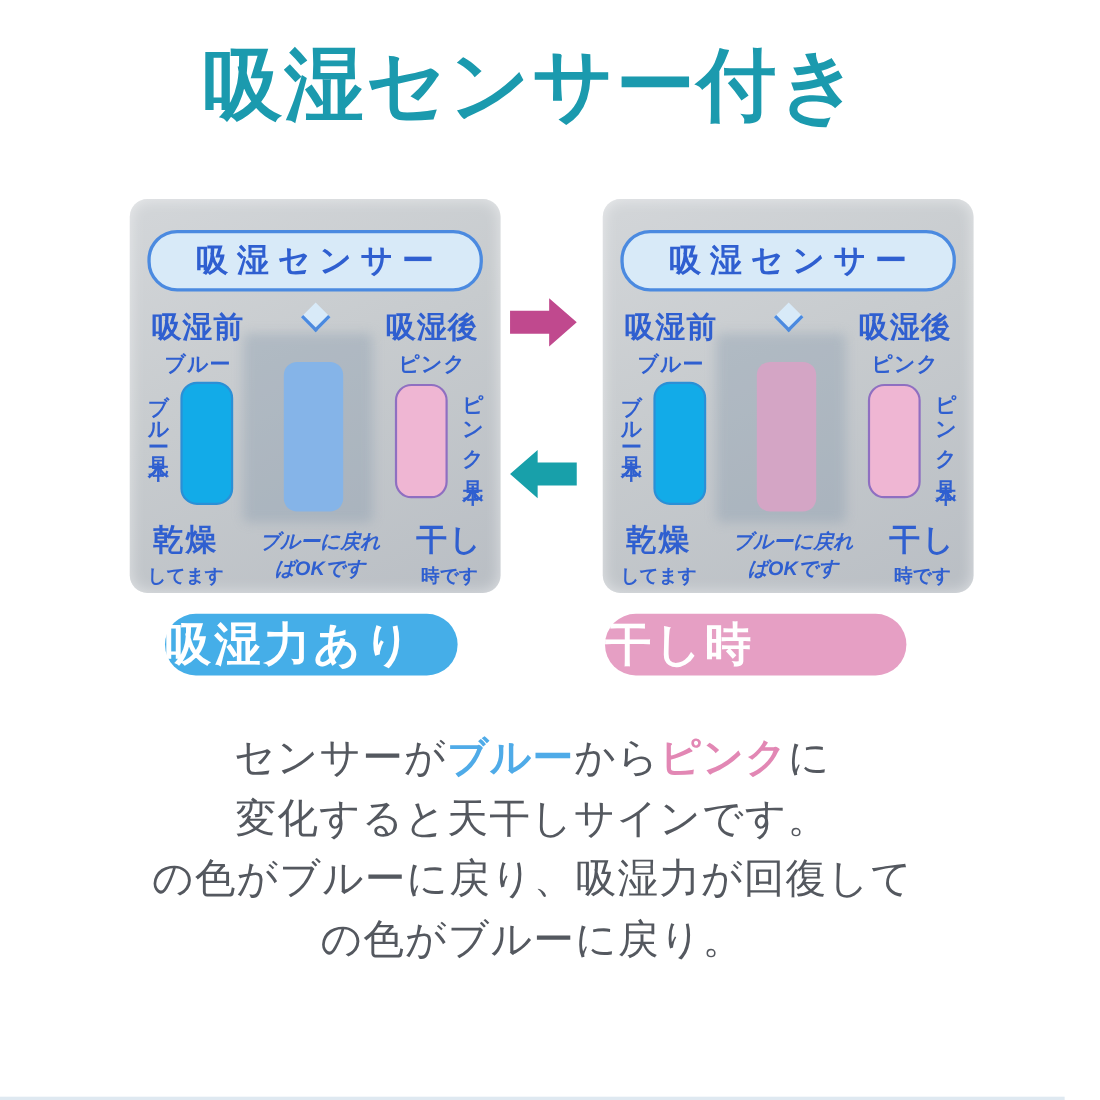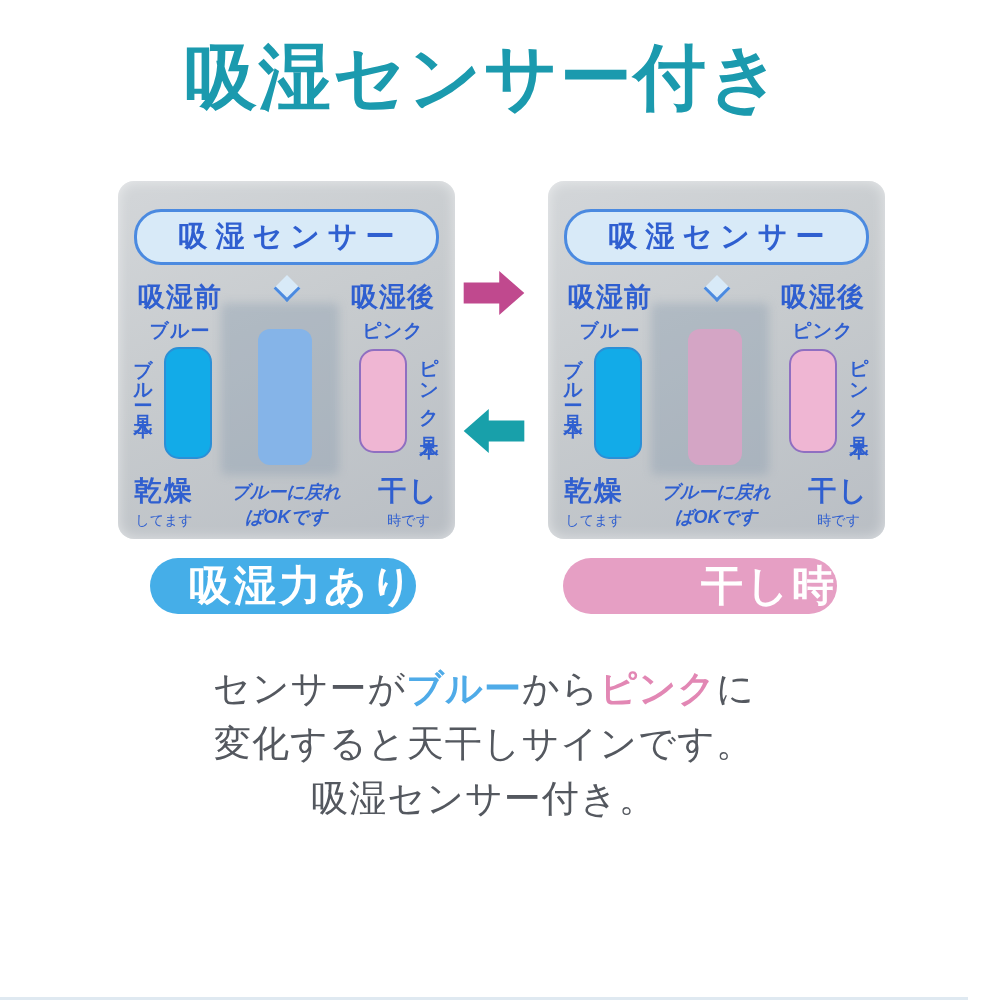--- a/index.html
+++ b/index.html
@@ -61,34 +61,34 @@
     writing-mode:vertical-rl;text-orientation:upright;
     font-size:19px;font-weight:800;color:#2f5fd0;letter-spacing:4px;line-height:1;
   }
   .v-left{left:16px;}
   .v-right{right:16px;}
   .bottom-row{
     position:absolute;left:0;right:0;top:291px;padding:0 16px;box-sizing:border-box;
     display:flex;justify-content:space-between;align-items:flex-start;text-align:center;
   }
   .b-main{font-size:28px;font-weight:800;color:#2f5fd0;letter-spacing:2px;}
-  .b-sub{font-size:14px;font-weight:400;color:#2f5fd0;margin-top:2px;}
+  .b-sub{font-size:17px;font-weight:700;color:#2f5fd0;margin-top:2px;}
   .b-note{font-size:18px;font-weight:700;color:#2f5fd0;line-height:25px;}
   .note{padding-top:8px;font-style:italic;}
   
   .arrow{position:absolute;width:62px;height:46px;}
   .arrow-right{left:463px;top:270px;}
   .arrow-left{left:463px;top:408px;}
   
   .pill{
     position:absolute;top:558px;height:56px;border-radius:28px;
-    display:flex;align-items:center;justify-content:flex-end;font-family:Liberation Mono, monospace;
+    display:flex;align-items:center;justify-content:flex-start;font-family:Liberation Mono, monospace;
   }
   .pill-0{left:150px;width:266px;}
-  .pill-1{left:563px;width:274px;}
+  .pill-1{left:550px;width:274px;}
   .pill span{
     color:#fff;font-size:42px;font-weight:800;letter-spacing:3px;white-space:nowrap;
   }
   
   .desc{
     position:absolute;top:661px;left:0;right:0;text-align:center;
     color:#54585f;font-size:37px;line-height:55px;font-weight:500;letter-spacing:1px;
   }
   .desc p{margin:0;}
   .w-blue{color:#4fabe8;font-weight:800;}
@@ -186,17 +186,18 @@
   <div class="pill pill-0" style="background: rgb(69, 174, 232);">
     <span>吸湿力あり</span>
   </div>
   <div class="pill pill-1" style="background: rgb(230, 159, 196);">
     <span>干し時</span>
   </div>
 
   <div class="desc">
     <p><span>センサーが</span><span class="w-blue">ブルー</span><span>から</span><span class="w-pink">ピンク</span><span>に</span></p>
     <p>変化すると天干しサインです。</p>
-    <p>吸湿センサー付き。</p>
+    <p>の色がブルーに戻り、吸湿力が回復して</p>
+    <p>の色がブルーに戻り。</p>
   </div>
 
   <div class="bottom-divider"></div>
 </div>
 
 </body></html>

